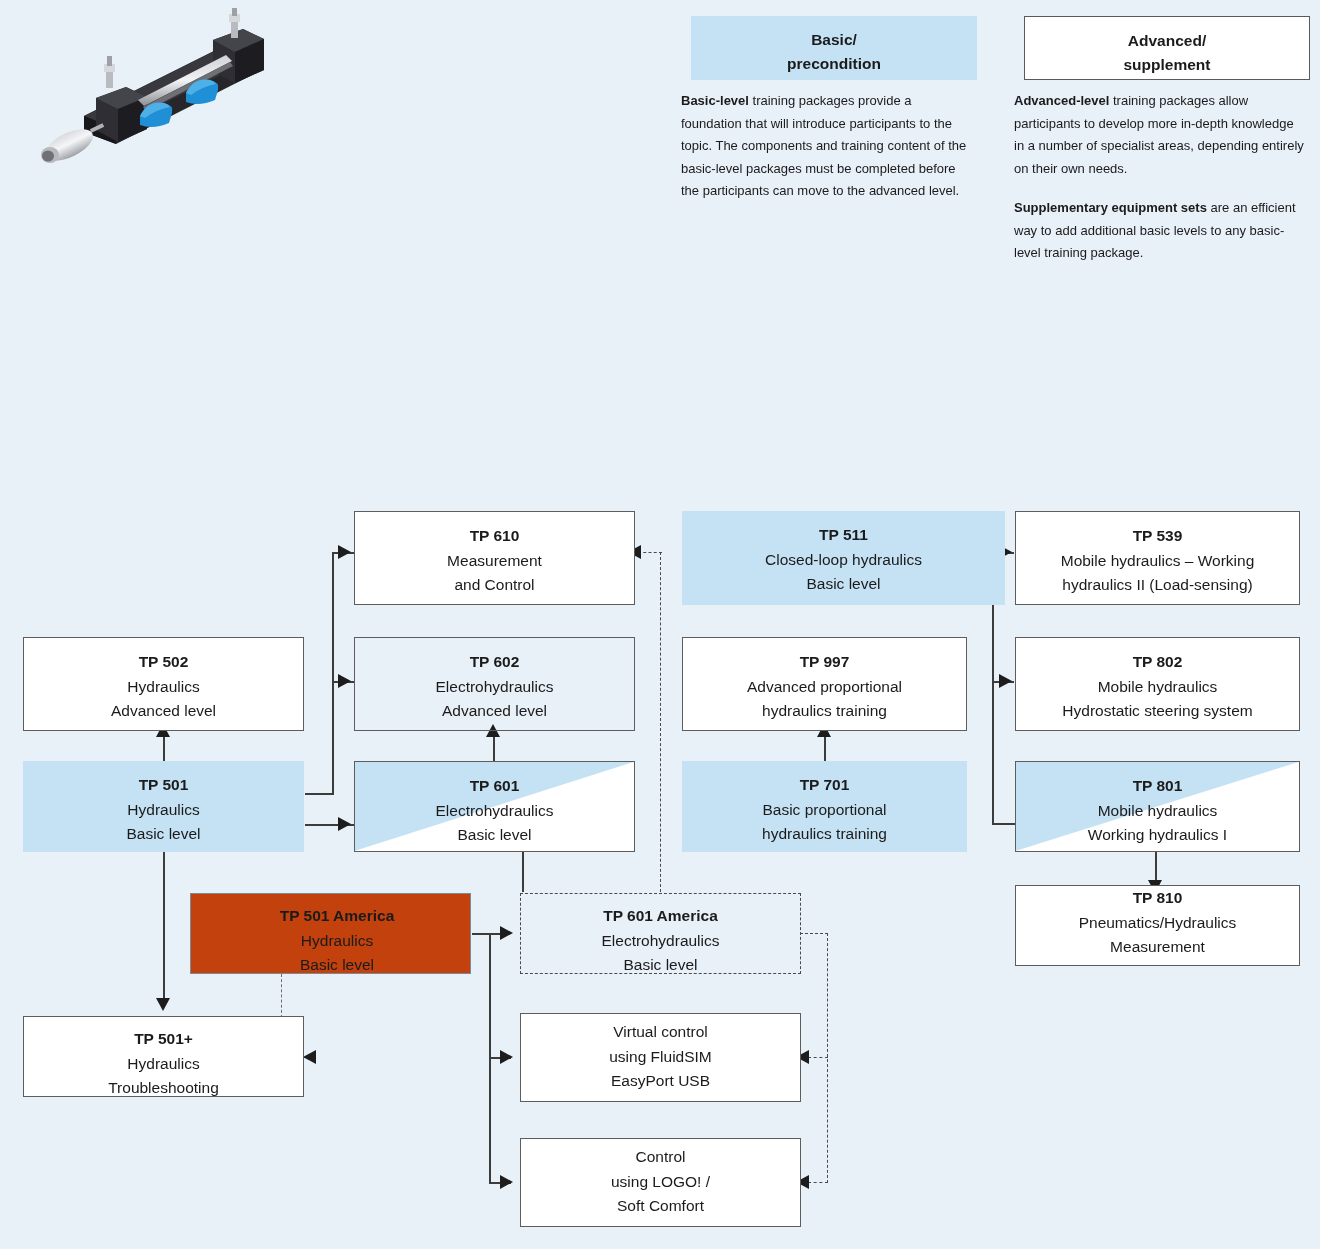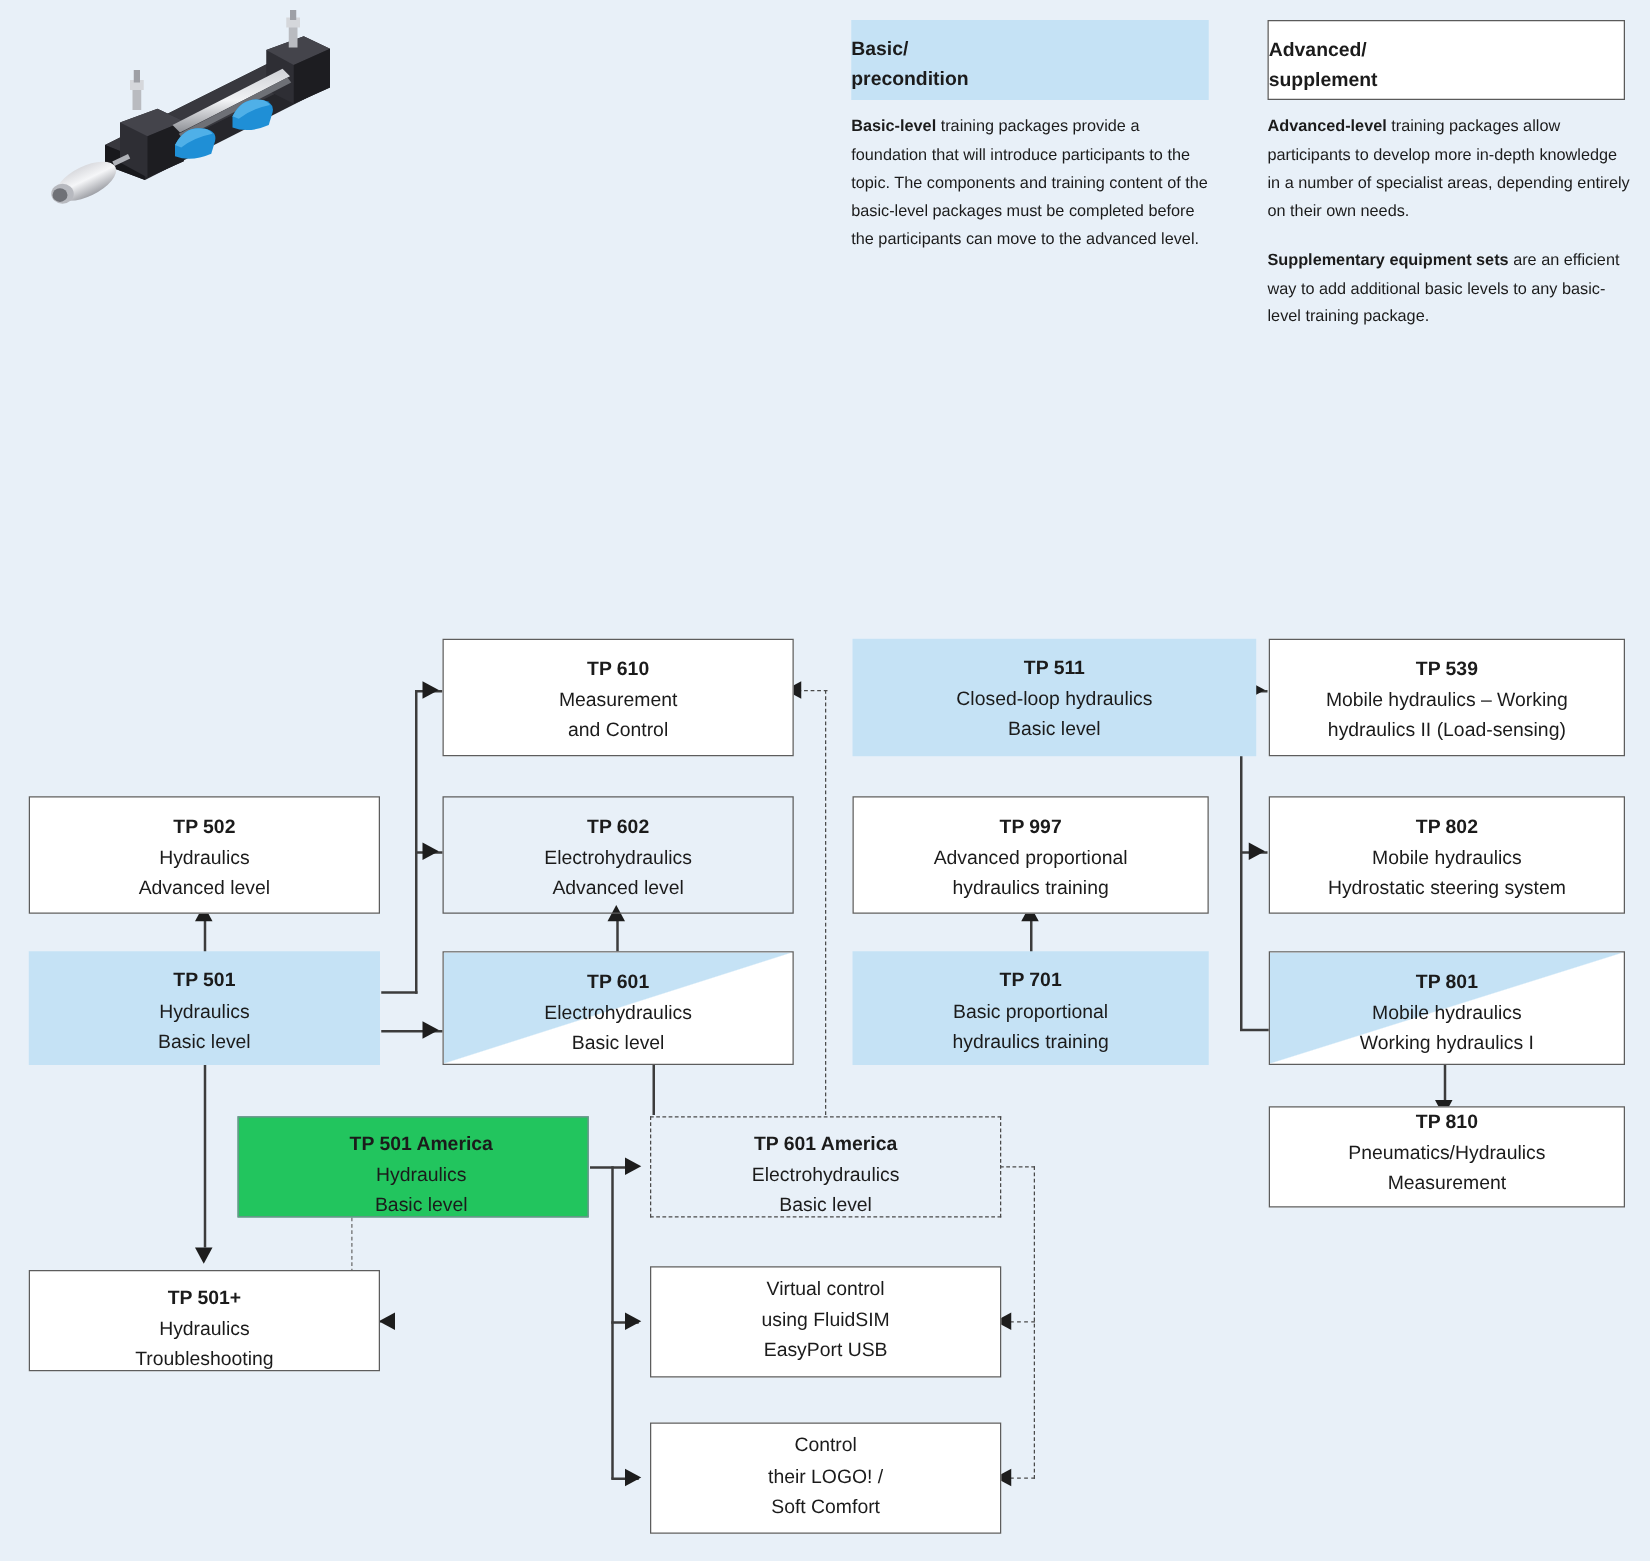--- a/index.html
+++ b/index.html
@@ -14,25 +14,26 @@
   #stage{position:absolute;left:0;top:0;width:1320px;height:1249px;}
 
   
   .photo{position:absolute;left:28px;top:8px;width:250px;height:190px;}
   .photo svg{display:block;}
 
   
   .legend-head{
     position:absolute;
     box-sizing:border-box;
-    text-align:left;
+    text-align:center;
     font-weight:bold;
     font-size:15.5px;
     line-height:24px;
     padding-top:12px;
+    margin-left:10px;
   }
   .legend-head.basic{left:681px;top:16px;width:286px;height:64px;background:#c5e2f5;}
   .legend-head.adv{left:1014px;top:16px;width:286px;height:64px;background:#ffffff;border:1.5px solid #5a5a5a;}
   .legend-body{
     position:absolute;
     width:292px;
     font-size:13px;
     line-height:22.5px;
   }
   .legend-body.basic{left:681px;top:90px;}
@@ -50,21 +51,21 @@
     line-height:24.5px;
     padding-top:12px;
     overflow:hidden;
     z-index:3;
   }
   .node .ttl{font-weight:bold;display:block;}
   .node .ln{display:block;}
   .n-white{background:#ffffff;border:1.3px solid #5d5d5d;}
   .n-clear{background:transparent;border:1.3px solid #5d5d5d;}
   .n-blue{background:#c5e2f5;border:none;}
-  .n-blue-b{background:#22c55e;border:1.3px solid #7a8a96;padding-left:13px;}
+  .n-blue-b{background:#c2410c;border:1.3px solid #7a8a96;padding-left:13px;}
   .n-dashed{background:transparent;border:1.6px dashed #4a4a4a;}
   
   .n-split{background:#ffffff;border:1.3px solid #5d5d5d;position:absolute;}
   .n-split .tri{
     position:absolute;left:0;top:0;width:100%;height:100%;
     background:linear-gradient(to bottom right,#c5e2f5 0%,#c5e2f5 49.6%,rgba(255,255,255,0) 50.2%,rgba(255,255,255,0) 100%);
     z-index:0;
   }
   .n-split .txt{position:relative;z-index:1;margin-top:24px;}
 
@@ -317,18 +318,18 @@
     </div>
 
     <div class="node n-white" style="left:520px;top:1013px;width:281px;height:89px;padding-top:6px;">
       <span class="ln">Virtual control</span>
       <span class="ln">using FluidSIM</span>
       <span class="ln">EasyPort USB</span>
     </div>
 
     <div class="node n-white" style="left:520px;top:1138px;width:281px;height:89px;padding-top:6px;">
       <span class="ln">Control</span>
-      <span class="ln">their LOGO! /</span>
+      <span class="ln">using LOGO! /</span>
       <span class="ln">Soft Comfort</span>
     </div>
 
   </div>
 </div>
 
 </body></html>

